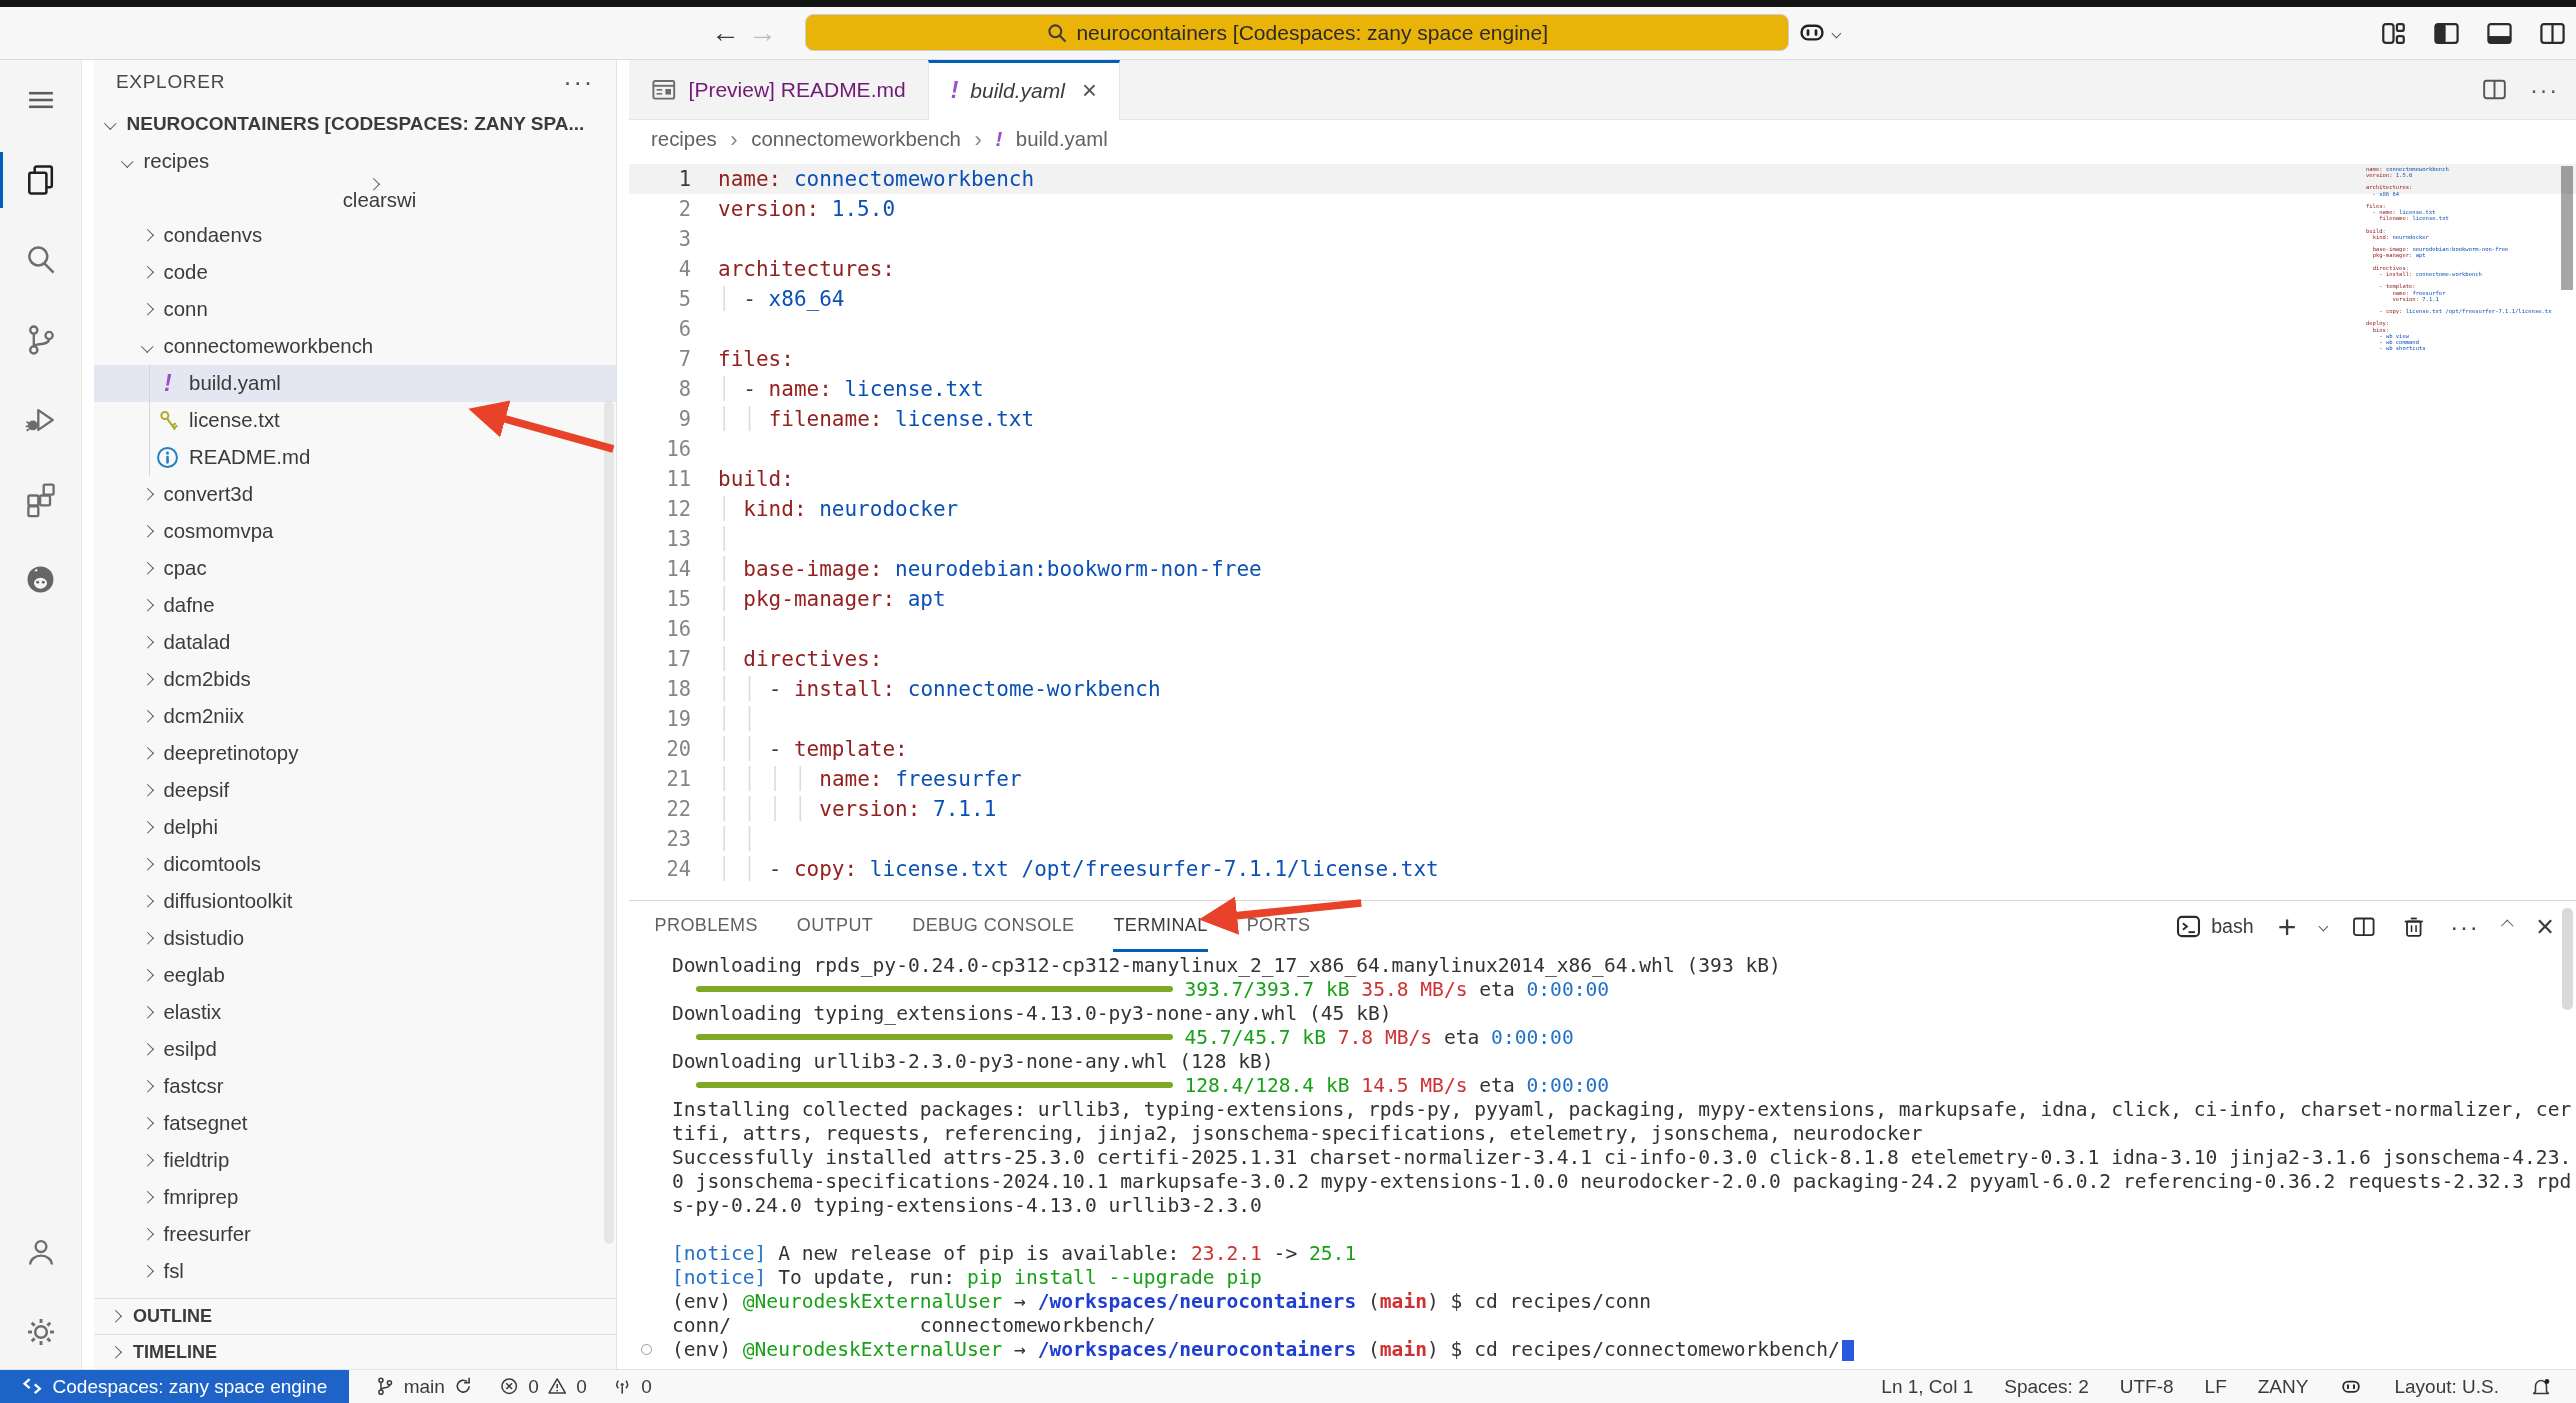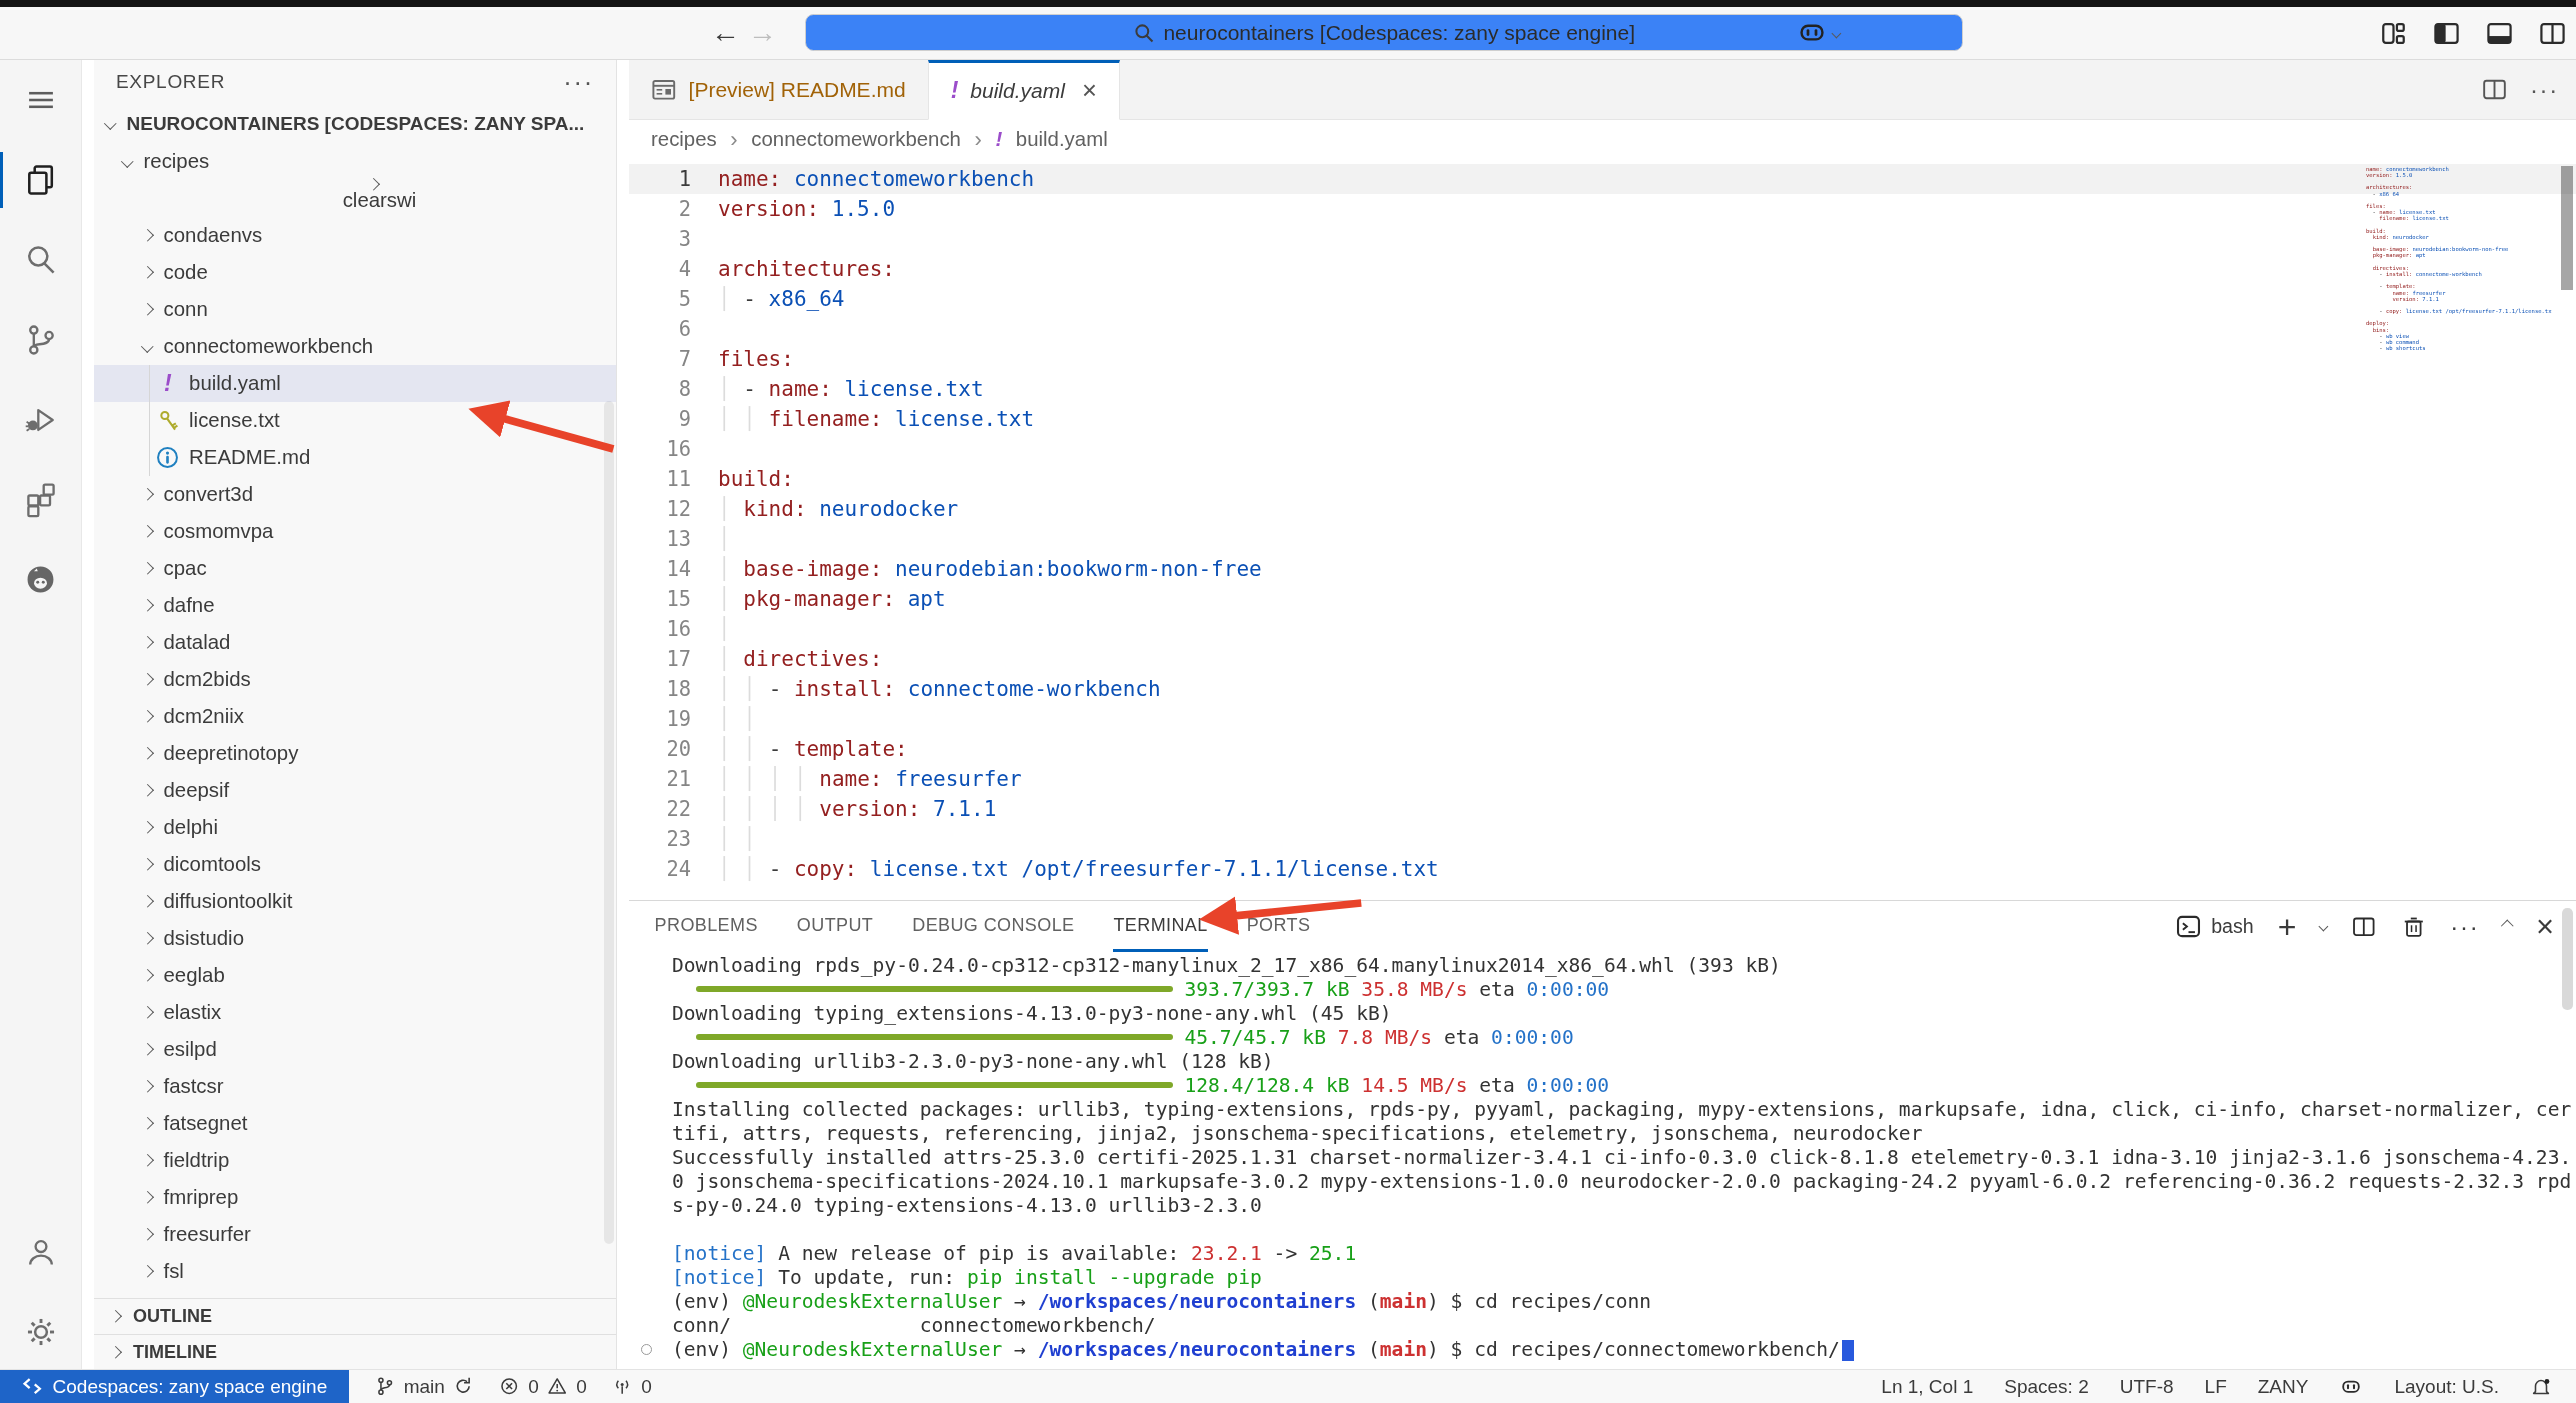--- a/index.html
+++ b/index.html
@@ -5,21 +5,21 @@
   * { box-sizing: border-box; }
   html,body { width:2576px; height:1404px; margin:0; overflow:hidden;
     font-family:"Liberation Sans","DejaVu Sans",sans-serif; background:#fff; color:#3b3b3b; }
 
   
   .top-edge { position:absolute; left:0; top:0; width:2576px; height:6.8px; background:#141414; }
   .titlebar { position:absolute; left:0; top:6.8px; width:2576px; height:53px; background:#f7f7f7;
     border-bottom:0.9px solid #dcdcdc; display:flex; align-items:center; }
   .nav-arrow { font-size:29px; width:37px; text-align:center; color:#3b3b3b; cursor:pointer; }
   .nav-arrow.fwd { color:#bdbdbd; }
-  .searchbox { position:absolute; left:805px; top:7.7px; width:1158px; height:37px; background:#3b82f6;
+  .searchbox { position:absolute; left:805px; top:7.7px; width:984px; height:37px; background:#eab308;
     border:0.9px solid #cfcfcf; border-radius:8.5px; display:flex; align-items:center; justify-content:center;
     gap:8.5px; font-size:21px; color:#2b2b2b; }
   .tb-right { position:absolute; right:8.5px; top:6.8px; height:39px; display:flex; align-items:center; gap:22px; }
   .tb-ic { width:31px; height:31px; display:flex; align-items:center; justify-content:center; }
   .copilot-wrap { position:absolute; left:1796px; top:10.2px; display:flex; align-items:center; gap:5.1px; }
   .chev { display:inline-block; width:8.5px; height:8.5px; border-right:1.7px solid #5a5a5a;
     border-bottom:1.7px solid #5a5a5a; flex:none; }
   .chev.right { transform:rotate(-45deg); }
   .chev.down  { transform:rotate(45deg); }
   .chev.up    { transform:rotate(-135deg); }
@@ -53,21 +53,21 @@
   .ficon { width:25.6px; margin-right:8.5px; display:inline-flex; justify-content:center; flex:none; }
   .ficon.yaml { color:#9b4dca; font-weight:bold; font-style:italic; font-size:23px; }
   .sections { position:absolute; left:0; right:0; bottom:0; background:#f8f8f8; }
   .secrow { height:36px; border-top:0.9px solid #e0e0e0; display:flex; align-items:center; gap:13.6px;
     padding-left:17px; font-size:18px; font-weight:bold; color:#3b3b3b; }
   .sb-scroll { position:absolute; right:1.7px; top:341px; width:10.2px; height:843px; background:rgba(0,0,0,.07); border-radius:5.1px; }
 
   
   .editorcol { flex:1; min-width:0; display:flex; flex-direction:column; }
   .tabbar { height:60px; background:#f3f3f3; border-bottom:0.9px solid #e5e5e5; display:flex; align-items:stretch; position:relative; }
-  .etab { display:flex; align-items:center; gap:12px; padding:0 22px; font-size:21px; color:#a16207; }
+  .etab { display:flex; align-items:center; gap:12px; padding:0 22px; font-size:21px; color:#701a75; }
   .etab.active { background:#fff; border-top:3.4px solid #005fb8; border-left:0.9px solid #e5e5e5;
     border-right:0.9px solid #e5e5e5; border-bottom:0.9px solid #fff; margin-bottom:-0.9px; color:#3b3b3b; z-index:2; }
   .etab.active .tab-label { font-style:italic; }
   .tab-close { font-size:25.6px; color:#555; margin-left:5.1px; }
   .tab-yaml-ic { color:#9b4dca; font-weight:bold; font-style:italic; font-size:23px; }
   .tabbar-actions { position:absolute; right:17px; top:0; height:100%; display:flex; align-items:center; gap:22px; color:#555; }
 
   .breadcrumbs { height:39px; display:flex; align-items:center; gap:13.6px; padding-left:22px;
     font-size:20.4px; color:#616161; background:#fff; }
   .bc-sep { color:#8a8a8a; font-size:22px; }

